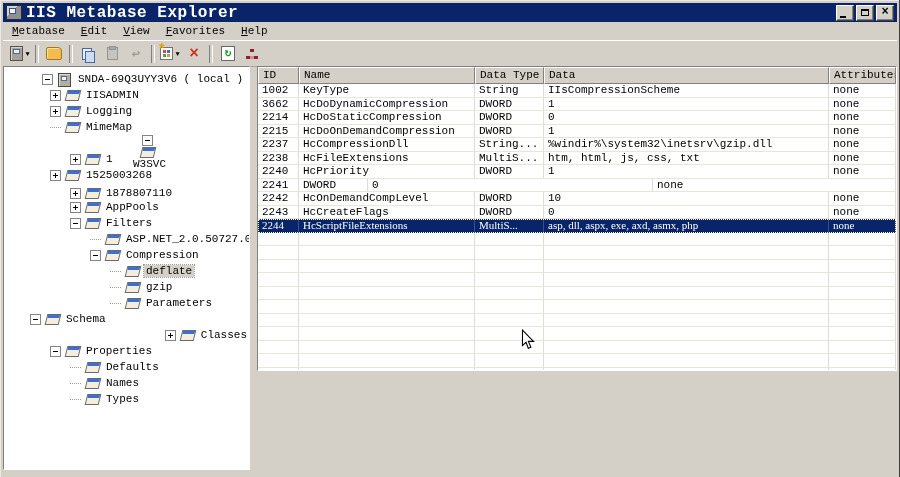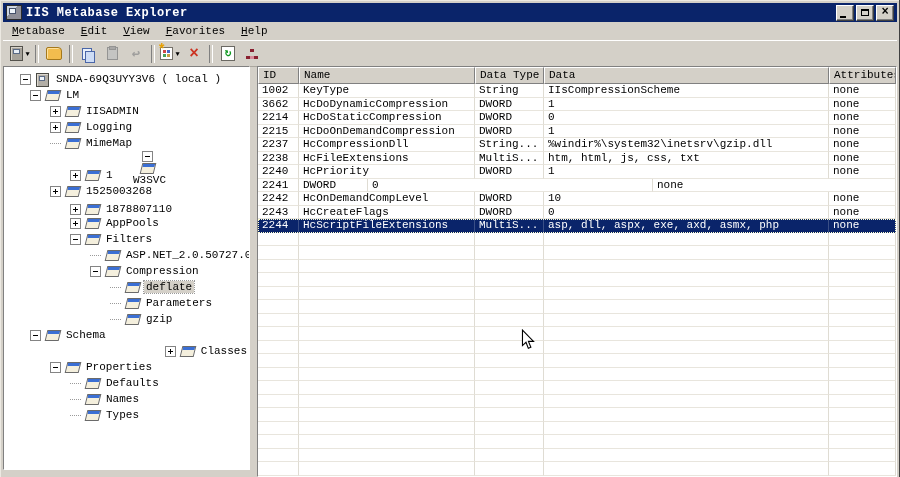--- a/index.html
+++ b/index.html
@@ -14,21 +14,21 @@
     box-shadow:inset -1px 0 0 #404040, inset 1px 1px 0 #ece9e2;}
   
   .titlebar{position:absolute;left:3px;top:3px;right:3px;height:19px;
     background:var(--c-titlebar,#0A246A);display:flex;align-items:center;
     padding:0 2px;box-sizing:border-box;}
   .title-icon{width:14px;height:13px;margin:0 4px 0 1px;position:relative;
     background:linear-gradient(135deg,#cfd6e2 0 40%,#8f8f98 40%);
     border:1px solid #2b2b2b;flex:none;}
   .title-icon::before{content:"";position:absolute;left:2px;top:2px;width:5px;height:4px;
     background:#eef4fa;border:1px solid #44506a;}
-  .title-text{color:#fff;font-weight:bold;font-size:12px;letter-spacing:.5px;
+  .title-text{color:#fff;font-weight:bold;font-size:16px;letter-spacing:.5px;
     white-space:nowrap;flex:1;}
   .tb-btns{display:flex;gap:2px;margin-right:1px;}
   .tb-btn{width:16px;height:14px;background:#D4D0C8;position:relative;
     border:1px solid;border-color:#fff #404040 #404040 #fff;
     box-shadow:inset -1px -1px 0 #808080;
     display:flex;align-items:center;justify-content:center;
     font-size:11px;line-height:10px;font-weight:bold;}
   .glyph-min{position:absolute;left:3px;bottom:2px;width:6px;height:2px;background:#000;}
   .glyph-max{width:8px;height:7px;border:1px solid #000;border-top-width:2px;box-sizing:border-box;}
   .glyph-close{font-size:12px;line-height:11px;}
@@ -71,21 +71,21 @@
     color:#119922;font-size:11px;font-weight:bold;line-height:12px;text-align:center;}
   .i-tree-view{width:4px;height:3px;background:#8a2030;margin:-6px 4px 0 4px;
     box-shadow:-4px 7px 0 #8a2030,4px 7px 0 #8a2030,0 7px 0 #d88a9a;}
   .disabled .ic{opacity:.85;filter:grayscale(1);}
   
   .main{position:absolute;left:3px;top:66px;right:3px;bottom:0;display:flex;}
   .tree-panel{width:247px;height:404px;background:#fff;box-sizing:border-box;
     border:1px solid;border-color:#808080 #fff #fff #808080;
     overflow:hidden;padding-top:4px;flex:none;}
   .splitter{width:7px;flex:none;}
-  .list-panel{flex:1;height:411px;background:#fff;box-sizing:border-box;
+  .list-panel{flex:1;height:305px;background:#fff;box-sizing:border-box;
     border:1px solid;border-color:#808080 #fff #fff #808080;
     overflow:hidden;display:flex;flex-direction:column;}
   
   .tree-row{height:16px;display:flex;align-items:center;white-space:nowrap;}
   .expander{width:9px;height:9px;box-sizing:content-box;border:1px solid #848484;
     background:#fff;position:relative;flex:none;margin-right:4px;}
   .expander::before{content:"";position:absolute;left:2px;top:4px;width:5px;height:1px;background:#000;}
   .expander.plus::after{content:"";position:absolute;left:4px;top:2px;width:1px;height:5px;background:#000;}
   .stub{width:11px;height:0;border-top:1px dotted #9a9a9a;flex:none;margin-right:4px;}
   .node-icon{width:15px;height:12px;flex:none;margin-right:4px;position:relative;}
@@ -104,21 +104,21 @@
     border:1px solid;border-color:#fff #808080 #808080 #fff;flex:none;}
   .lv-row{display:flex;height:13.5px;flex:none;line-height:13px;}
   .cell{box-sizing:border-box;padding:0 4px;white-space:nowrap;overflow:hidden;flex:none;
     border-right:1px solid #dfdcd3;border-bottom:1px solid #e8e5dd;}
   .col-id{width:41px;}
   .col-name{width:176px;}
   .col-type{width:69px;}
   .col-data{width:285px;}
   .col-attr{width:auto;flex:1 1 auto !important;}
   .lv-row.selected{background:var(--c-selection,#0A246A);color:#fff;
-    outline:1px dotted #ffffd0;outline-offset:-1px;}
+    outline:1px dotted #ffffd0;outline-offset:-1px;font-family:Liberation Serif, serif;}
   .lv-row.selected .cell{border-right-color:#3a4f86;border-bottom-color:transparent;}
   
   .cursor{position:absolute;left:521px;top:329px;pointer-events:none;}
 </style>
 </head>
 <body>
 
 <div class="window">
 
   <div class="titlebar">
@@ -176,33 +176,26 @@
       <span class="tool-btn">
         <span class="ic i-refresh">↻</span>
       </span>
       <span class="tool-btn">
         <span class="ic i-tree-view"></span>
       </span>
     </div>
 
   <div class="main">
     <div class="tree-panel" id="tree">
-        <div class="tree-row" style="padding-left: 16px;">
+        <div class="tree-row" style="padding-left: 6px; margin-left: 32px;">
           <span class="expander"></span>
           <span class="node-icon">
             <span class="computer-shape"></span>
           </span>
           <span class="tree-label">SNDA-69Q3UYY3V6 ( local )</span>
-        </div>
-        <div class="tree-row" style="padding-left: 26px;">
-          <span class="expander"></span>
-          <span class="node-icon">
-            <span class="key-shape"></span>
-          </span>
-          <span class="tree-label">LM</span>
         </div>
         <div class="tree-row" style="padding-left: 46px;">
           <span class="expander plus"></span>
           <span class="node-icon">
             <span class="key-shape"></span>
           </span>
           <span class="tree-label">IISADMIN</span>
         </div>
         <div class="tree-row" style="padding-left: 46px;">
           <span class="expander plus"></span>
@@ -279,28 +272,28 @@
           <span class="node-icon">
             <span class="key-shape"></span>
           </span>
           <span class="tree-label">deflate</span>
         </div>
         <div class="tree-row" style="padding-left: 106px;">
           <span class="stub"></span>
           <span class="node-icon">
             <span class="key-shape"></span>
           </span>
+          <span class="tree-label">gzip</span>
+        </div>
+        <div class="tree-row" style="padding-left: 106px;">
+          <span class="stub"></span>
+          <span class="node-icon">
+            <span class="key-shape"></span>
+          </span>
           <span class="tree-label">Parameters</span>
-        </div>
-        <div class="tree-row" style="padding-left: 106px;">
-          <span class="stub"></span>
-          <span class="node-icon">
-            <span class="key-shape"></span>
-          </span>
-          <span class="tree-label">gzip</span>
         </div>
         <div class="tree-row" style="padding-left: 26px;">
           <span class="expander"></span>
           <span class="node-icon">
             <span class="key-shape"></span>
           </span>
           <span class="tree-label">Schema</span>
         </div>
         <div class="tree-row" style="padding-left: 46px; justify-content: flex-end;">
           <span class="expander plus"></span>

